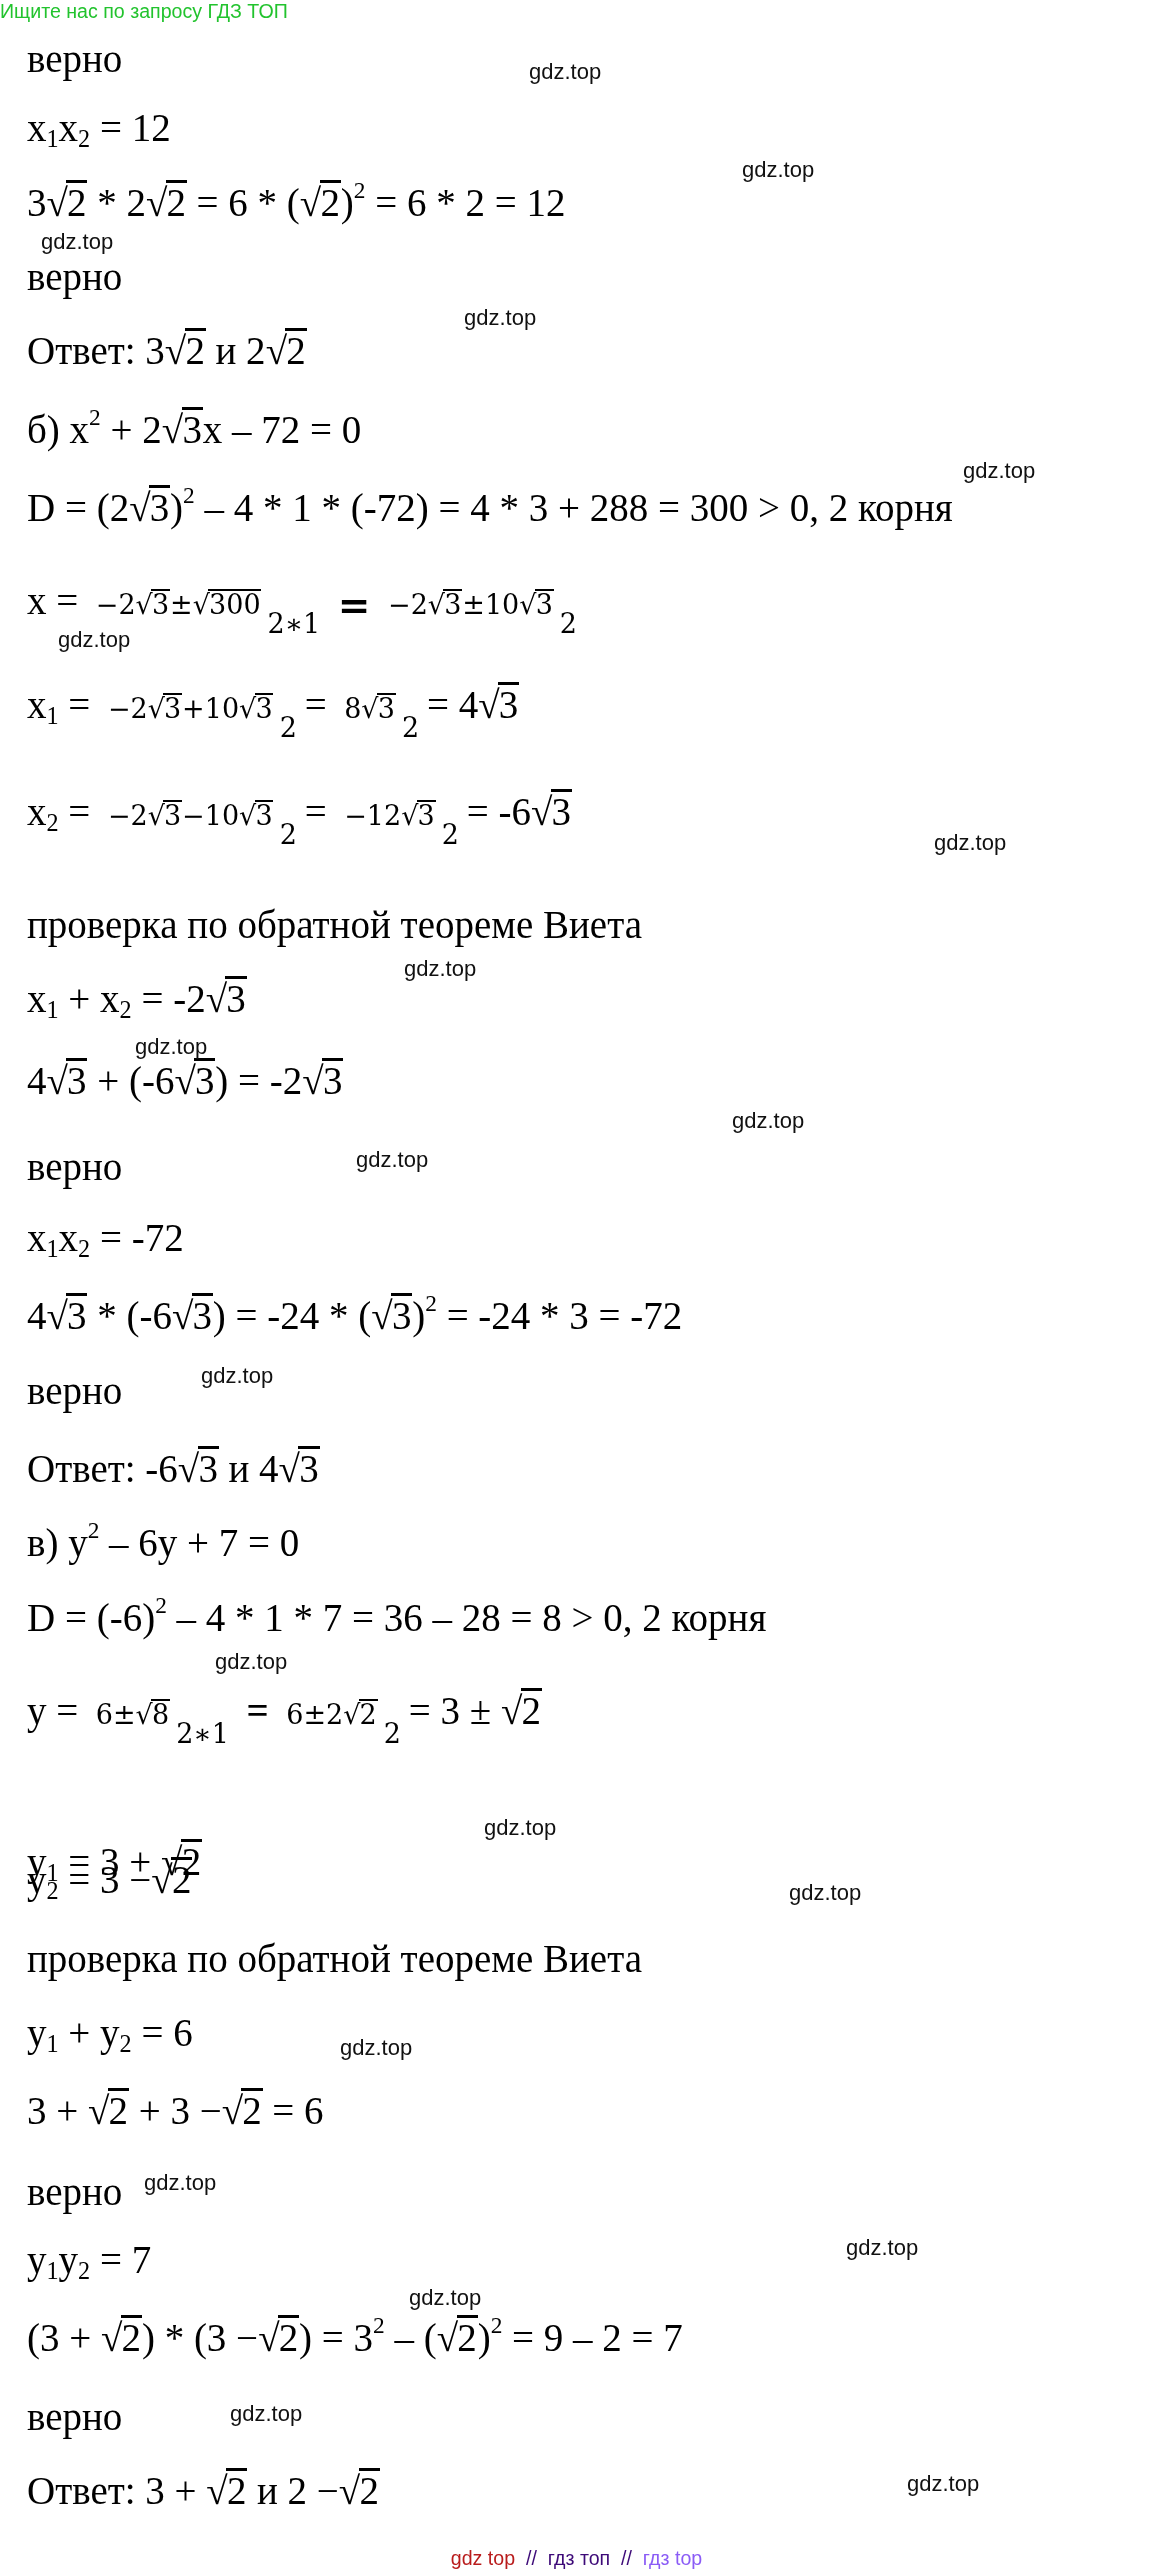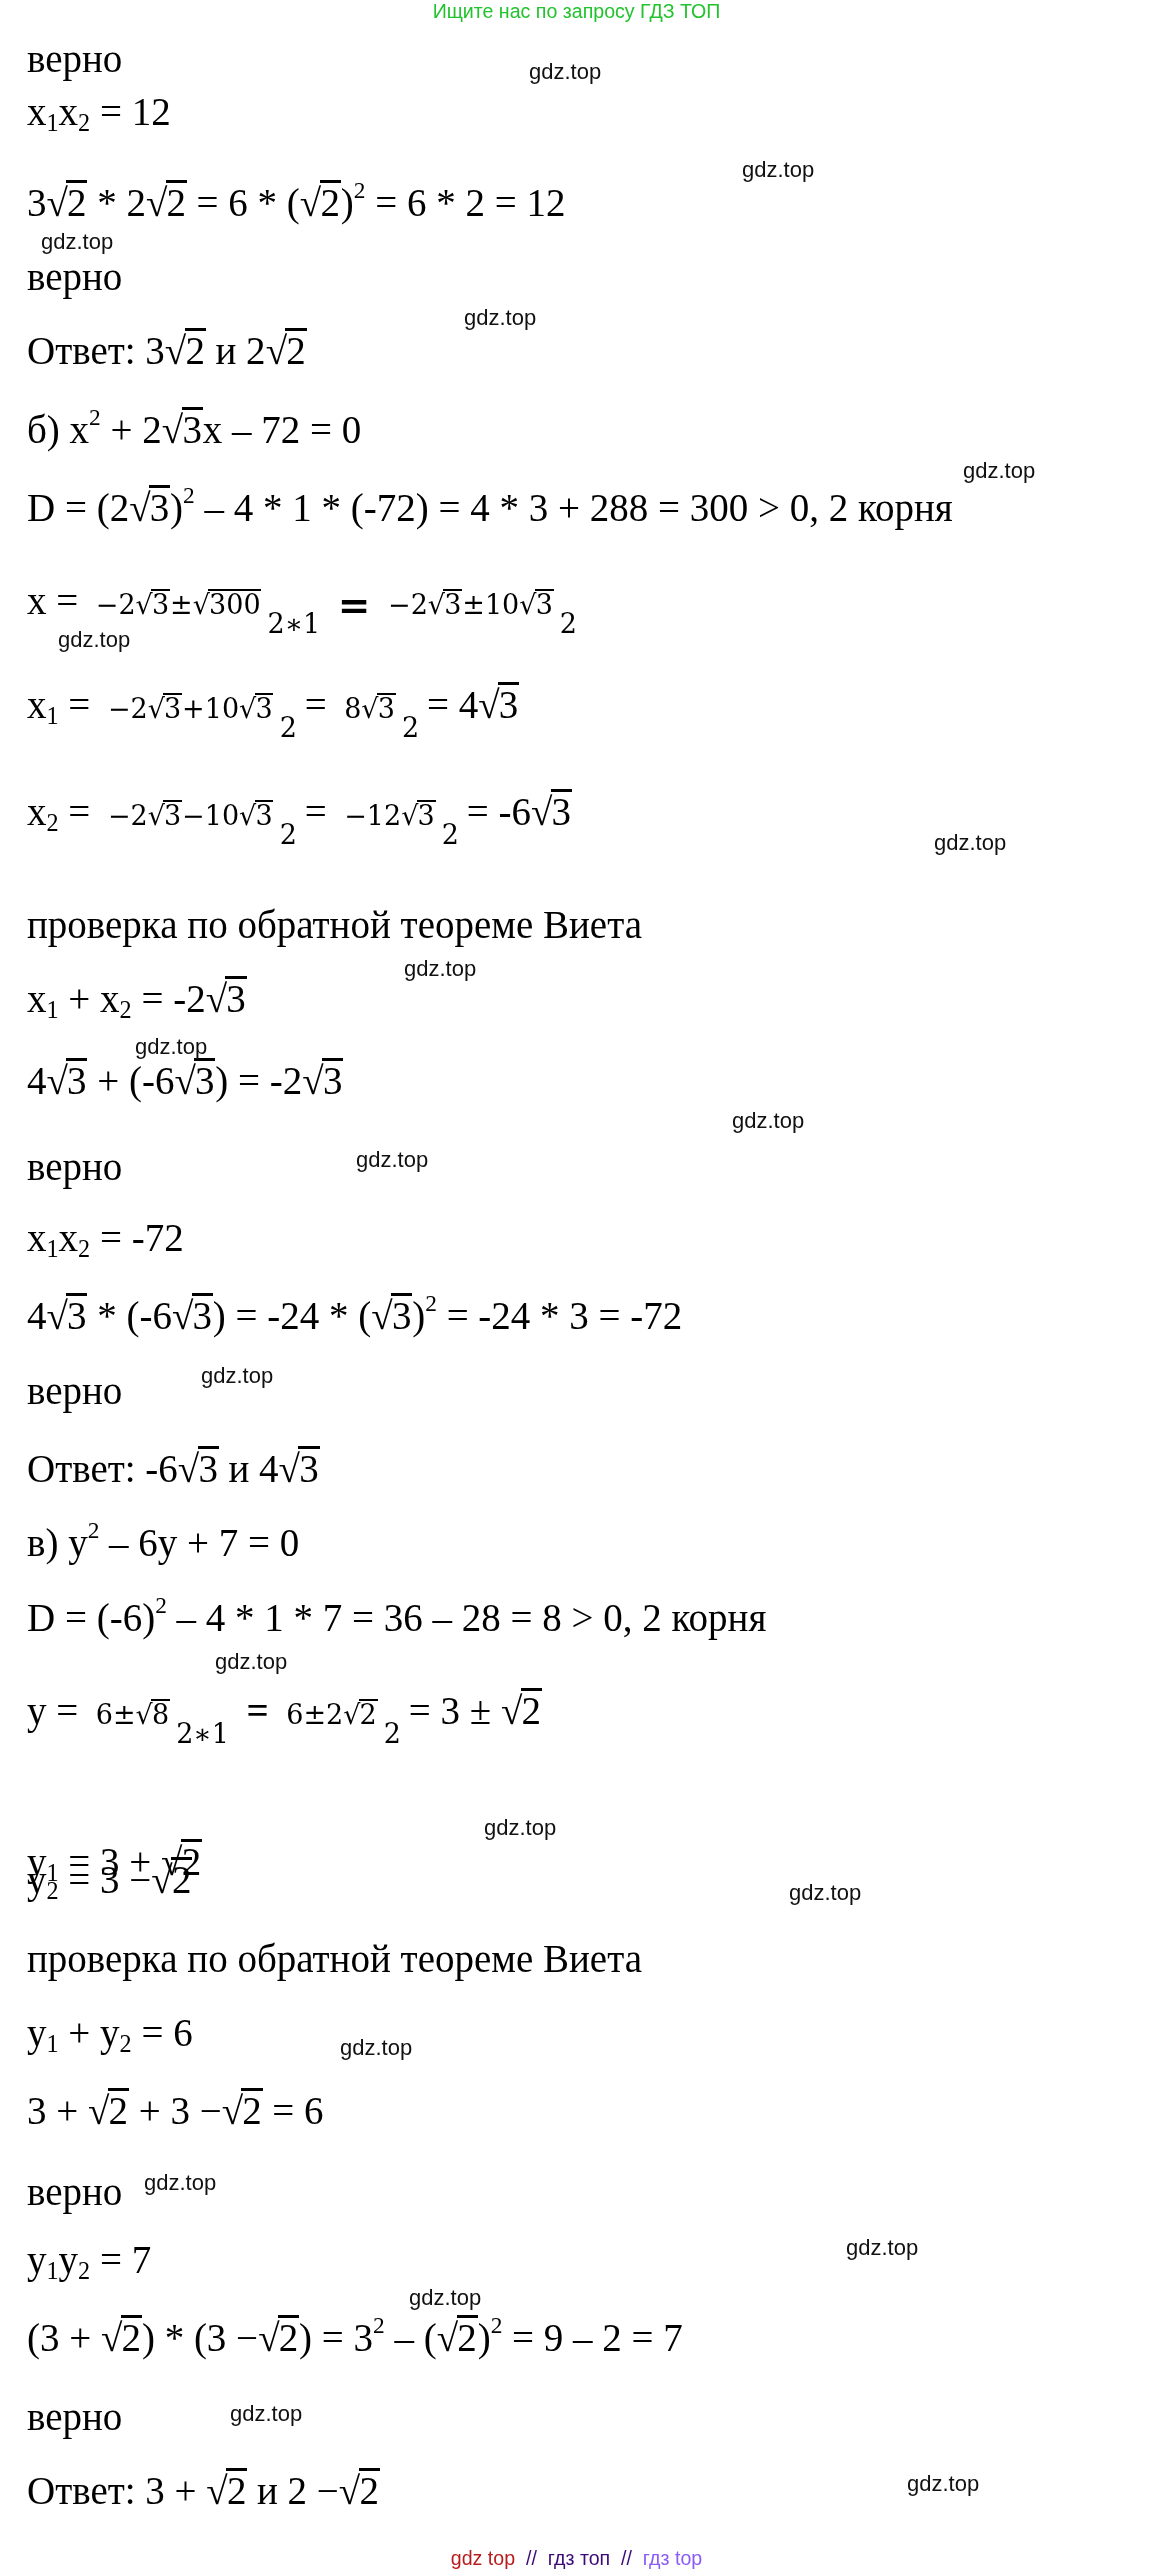--- a/index.html
+++ b/index.html
@@ -1,18 +1,18 @@
 <!DOCTYPE html>
 <html style="font-size:12.5px"><head>
 <meta charset="utf-8">
 <style>
   html, body { margin: 0; padding: 0; background: #ffffff; }
   body { width: 1153px; height: 2576px; position: relative; overflow: hidden;
          font-family: "Liberation Serif", "DejaVu Serif", serif; color: #000; }
-  .banner { position: absolute; top: 0; left: 0; width: 1153px; text-align: center;
+  .banner { position: absolute; top: 0; left: 0; width: 1153px; text-align: left;
             font-family: "Liberation Sans", "DejaVu Sans", sans-serif; font-size: 19.6px;
             line-height: 22px; }
   .line { position: absolute; left: 27px; font-size: 39px; line-height: 47px; white-space: nowrap; }
   .wm { position: absolute; font-family: "Liberation Sans", "DejaVu Sans", sans-serif;
         font-size: 22px; line-height: 25px; color: #111; white-space: nowrap; }
   .footer { position: absolute; left: 0; width: 1153px; text-align: center; top: 2547px;
             font-family: "Liberation Sans", "DejaVu Sans", sans-serif; font-size: 19.6px; }
   .footer a { text-decoration: none; }
   sub { font-size: 0.62em; vertical-align: -0.25em; line-height: 0; }
   sup { font-size: 0.6em; vertical-align: 0.75em; line-height: 0; }
@@ -28,21 +28,21 @@
 </style>
 </head>
 <body>
 
 <div class="banner">
   <span style="color:#22c32e">Ищите нас по запросу ГДЗ ТОП</span>
 </div>
 
 <div class="line" style="top:35px"><span>верно</span></div>
 
-<div class="line" style="top:88px"><span>x</span><sub>1</sub><span>x</span><sub>2</sub><span> = 12</span></div>
+<div class="line" style="top:104px"><span>x</span><sub>1</sub><span>x</span><sub>2</sub><span> = 12</span></div>
 
 <div class="line" style="top:179px"><span>3</span><span class="rad"><span class="sym">√</span><span class="arg">2</span></span><span> * 2</span><span class="rad"><span class="sym">√</span><span class="arg">2</span></span><span> = 6 * (</span><span class="rad"><span class="sym">√</span><span class="arg">2</span></span><span>)</span><sup>2</sup><span> = 6 * 2 = 12</span></div>
 
 <div class="line" style="top:253px"><span>верно</span></div>
 
 <div class="line" style="top:327px"><span>Ответ: 3</span><span class="rad"><span class="sym">√</span><span class="arg">2</span></span><span> и 2</span><span class="rad"><span class="sym">√</span><span class="arg">2</span></span></div>
 
 <div class="line" style="top:406px"><span>б) x</span><sup>2</sup><span> + 2</span><span class="rad"><span class="sym">√</span><span class="arg">3</span></span><span>x – 72 = 0</span></div>
 
 <div class="line" style="top:484px"><span>D = (2</span><span class="rad"><span class="sym">√</span><span class="arg">3</span></span><span>)</span><sup>2</sup><span> – 4 * 1 * (-72) = 4 * 3 + 288 = 300 &gt; 0, 2 корня</span></div>

